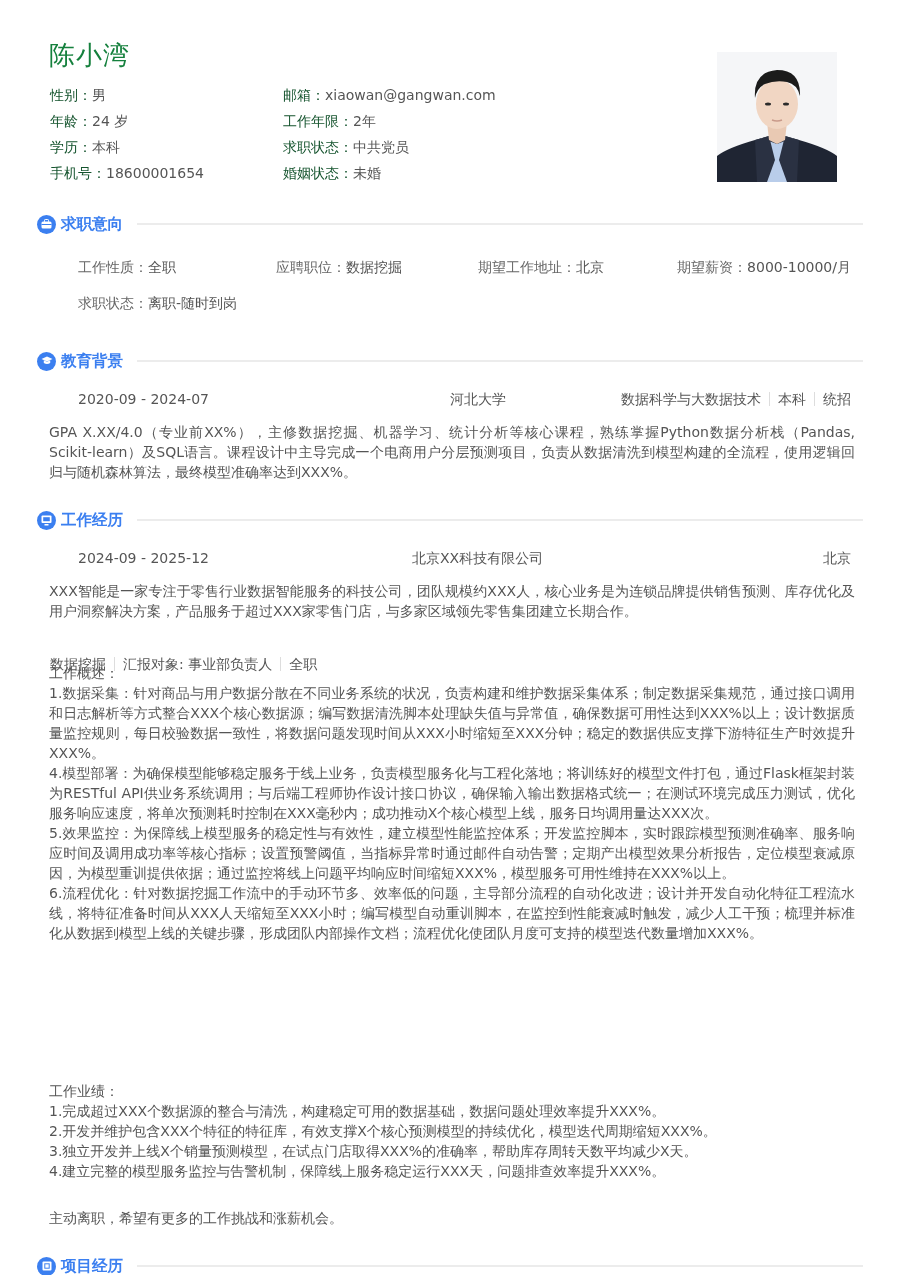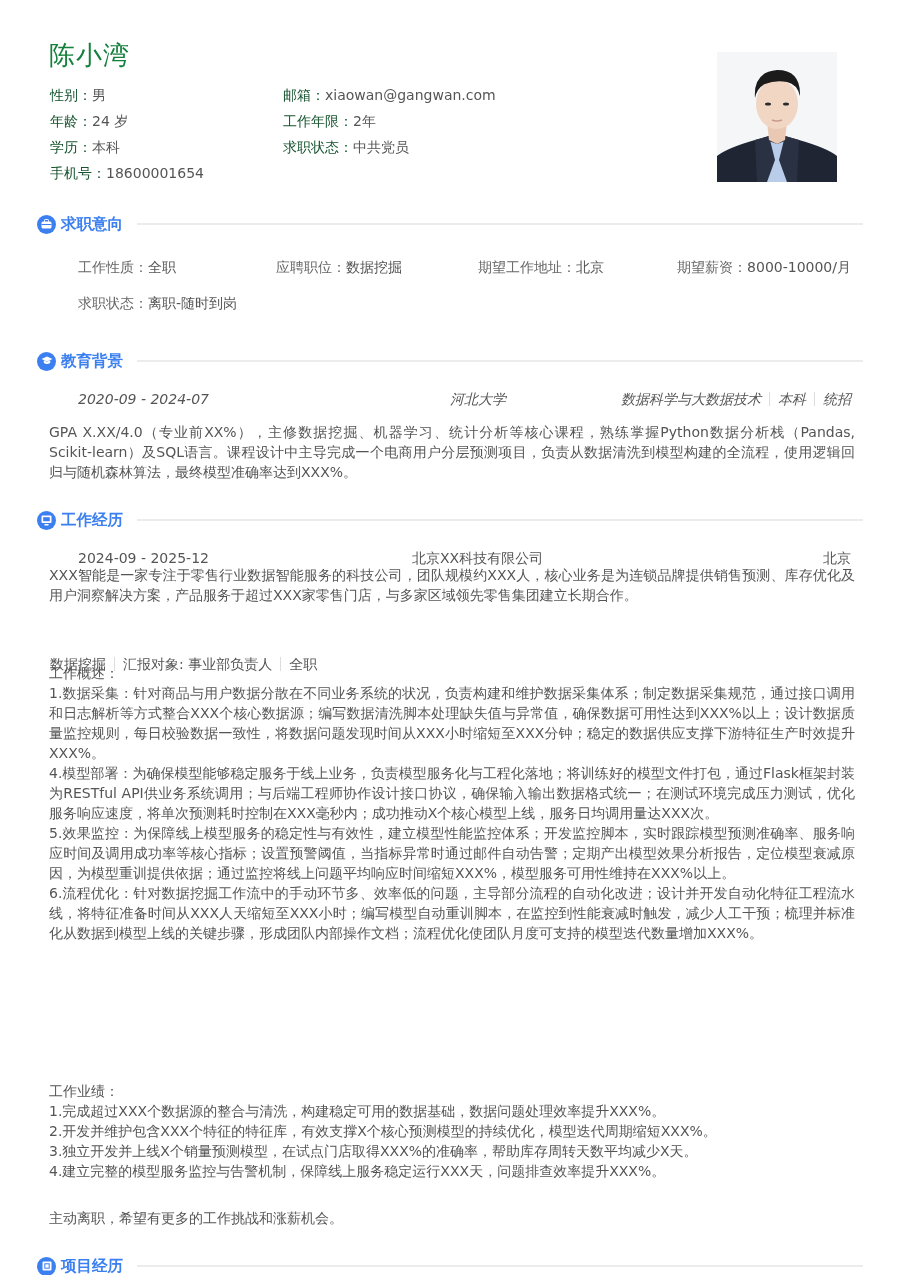--- a/index.html
+++ b/index.html
@@ -36,20 +36,21 @@
   <div class="info-row"><span class="lbl">性别：</span><span>男</span></div>
   <div class="info-row"><span class="lbl">年龄：</span><span>24 岁</span></div>
   <div class="info-row"><span class="lbl">学历：</span><span>本科</span></div>
   <div class="info-row"><span class="lbl">手机号：</span><span>18600001654</span></div>
 </div>
 
 <div class="info info-right">
   <div class="info-row"><span class="lbl">邮箱：</span><span>xiaowan@gangwan.com</span></div>
   <div class="info-row"><span class="lbl">工作年限：</span><span>2年</span></div>
   <div class="info-row"><span class="lbl">求职状态：</span><span>中共党员</span></div>
+  <div class="info-row"><span class="lbl">婚姻状态：</span><span>未婚</span></div>
 </div>
 
 <div class="photo">
   <svg width="120" height="130" viewBox="0 0 120 130">
     <rect width="120" height="130" fill="#f5f6f8"></rect>
 
     <path d="M0 130 L0 104 Q10 96 38 88 L52 84 L68 84 L82 88 Q110 96 120 104 L120 130 Z" fill="#1f2533"></path>
 
     <path d="M44 86 L60 92 L76 86 L74 130 L46 130 Z" fill="#b9cdea"></path>
 
@@ -94,21 +95,21 @@
   <span class="section-icon">
     <svg width="12" height="10" viewBox="0 0 12 10">
         <path d="M6 0.5 L11.5 3 L6 5.5 L0.5 3 Z" fill="#fff"></path>
         <path d="M2.8 4.3 L2.8 7 Q6 9 9.2 7 L9.2 4.3 L6 5.8 Z" fill="#fff"></path>
       </svg>
   </span>
   <span class="section-title">教育背景</span>
   <span class="section-line"></span>
 </div>
 
-<div class="row" style="top:391px; height:20px;font-style:italic;">
+<div class="row" style="top:391px; height:20px;">
   <span class="abs" style="left:0;">2020-09 - 2024-07</span>
   <span class="abs" style="left:372px;">河北大学</span>
   <span class="abs" style="right:0;"><span>数据科学与大数据技术</span><span class="sep"></span><span>本科</span><span class="sep"></span><span>统招</span></span>
 </div>
 
 <div class="para" style="top:422px;">GPA X.XX/4.0（专业前XX%），主修数据挖掘、机器学习、统计分析等核心课程，熟练掌握Python数据分析栈（Pandas, Scikit-learn）及SQL语言。课程设计中主导完成一个电商用户分层预测项目，负责从数据清洗到模型构建的全流程，使用逻辑回归与随机森林算法，最终模型准确率达到XXX%。</div>
 
 <div class="section-head" style="top:508px;">
   <span class="section-icon">
     <svg width="11" height="11" viewBox="0 0 11 11">
@@ -120,21 +121,21 @@
   <span class="section-title">工作经历</span>
   <span class="section-line"></span>
 </div>
 
 <div class="row" style="top:550px; height:20px;">
   <span class="abs" style="left:0;">2024-09 - 2025-12</span>
   <span class="abs" style="left:334px;">北京XX科技有限公司</span>
   <span class="abs" style="right:0;">北京</span>
 </div>
 
-<div class="para" style="top:565px;">XXX智能是一家专注于零售行业数据智能服务的科技公司，团队规模约XXX人，核心业务是为连锁品牌提供销售预测、库存优化及用户洞察解决方案，产品服务于超过XXX家零售门店，与多家区域领先零售集团建立长期合作。</div>
+<div class="para" style="top:581px;">XXX智能是一家专注于零售行业数据智能服务的科技公司，团队规模约XXX人，核心业务是为连锁品牌提供销售预测、库存优化及用户洞察解决方案，产品服务于超过XXX家零售门店，与多家区域领先零售集团建立长期合作。</div>
 
 <div class="row" style="top:656px; height:20px;">
   <span>数据挖掘</span><span class="sep"></span><span>汇报对象: 事业部负责人</span><span class="sep"></span><span>全职</span>
 </div>
 
 <div class="para" style="top:663px;">
   <div>工作概述：</div>
   <div>1.数据采集：针对商品与用户数据分散在不同业务系统的状况，负责构建和维护数据采集体系；制定数据采集规范，通过接口调用和日志解析等方式整合XXX个核心数据源；编写数据清洗脚本处理缺失值与异常值，确保数据可用性达到XXX%以上；设计数据质量监控规则，每日校验数据一致性，将数据问题发现时间从XXX小时缩短至XXX分钟；稳定的数据供应支撑下游特征生产时效提升XXX%。</div>
   <div>4.模型部署：为确保模型能够稳定服务于线上业务，负责模型服务化与工程化落地；将训练好的模型文件打包，通过Flask框架封装为RESTful API供业务系统调用；与后端工程师协作设计接口协议，确保输入输出数据格式统一；在测试环境完成压力测试，优化服务响应速度，将单次预测耗时控制在XXX毫秒内；成功推动X个核心模型上线，服务日均调用量达XXX次。</div>
   <div>5.效果监控：为保障线上模型服务的稳定性与有效性，建立模型性能监控体系；开发监控脚本，实时跟踪模型预测准确率、服务响应时间及调用成功率等核心指标；设置预警阈值，当指标异常时通过邮件自动告警；定期产出模型效果分析报告，定位模型衰减原因，为模型重训提供依据；通过监控将线上问题平均响应时间缩短XXX%，模型服务可用性维持在XXX%以上。</div>

